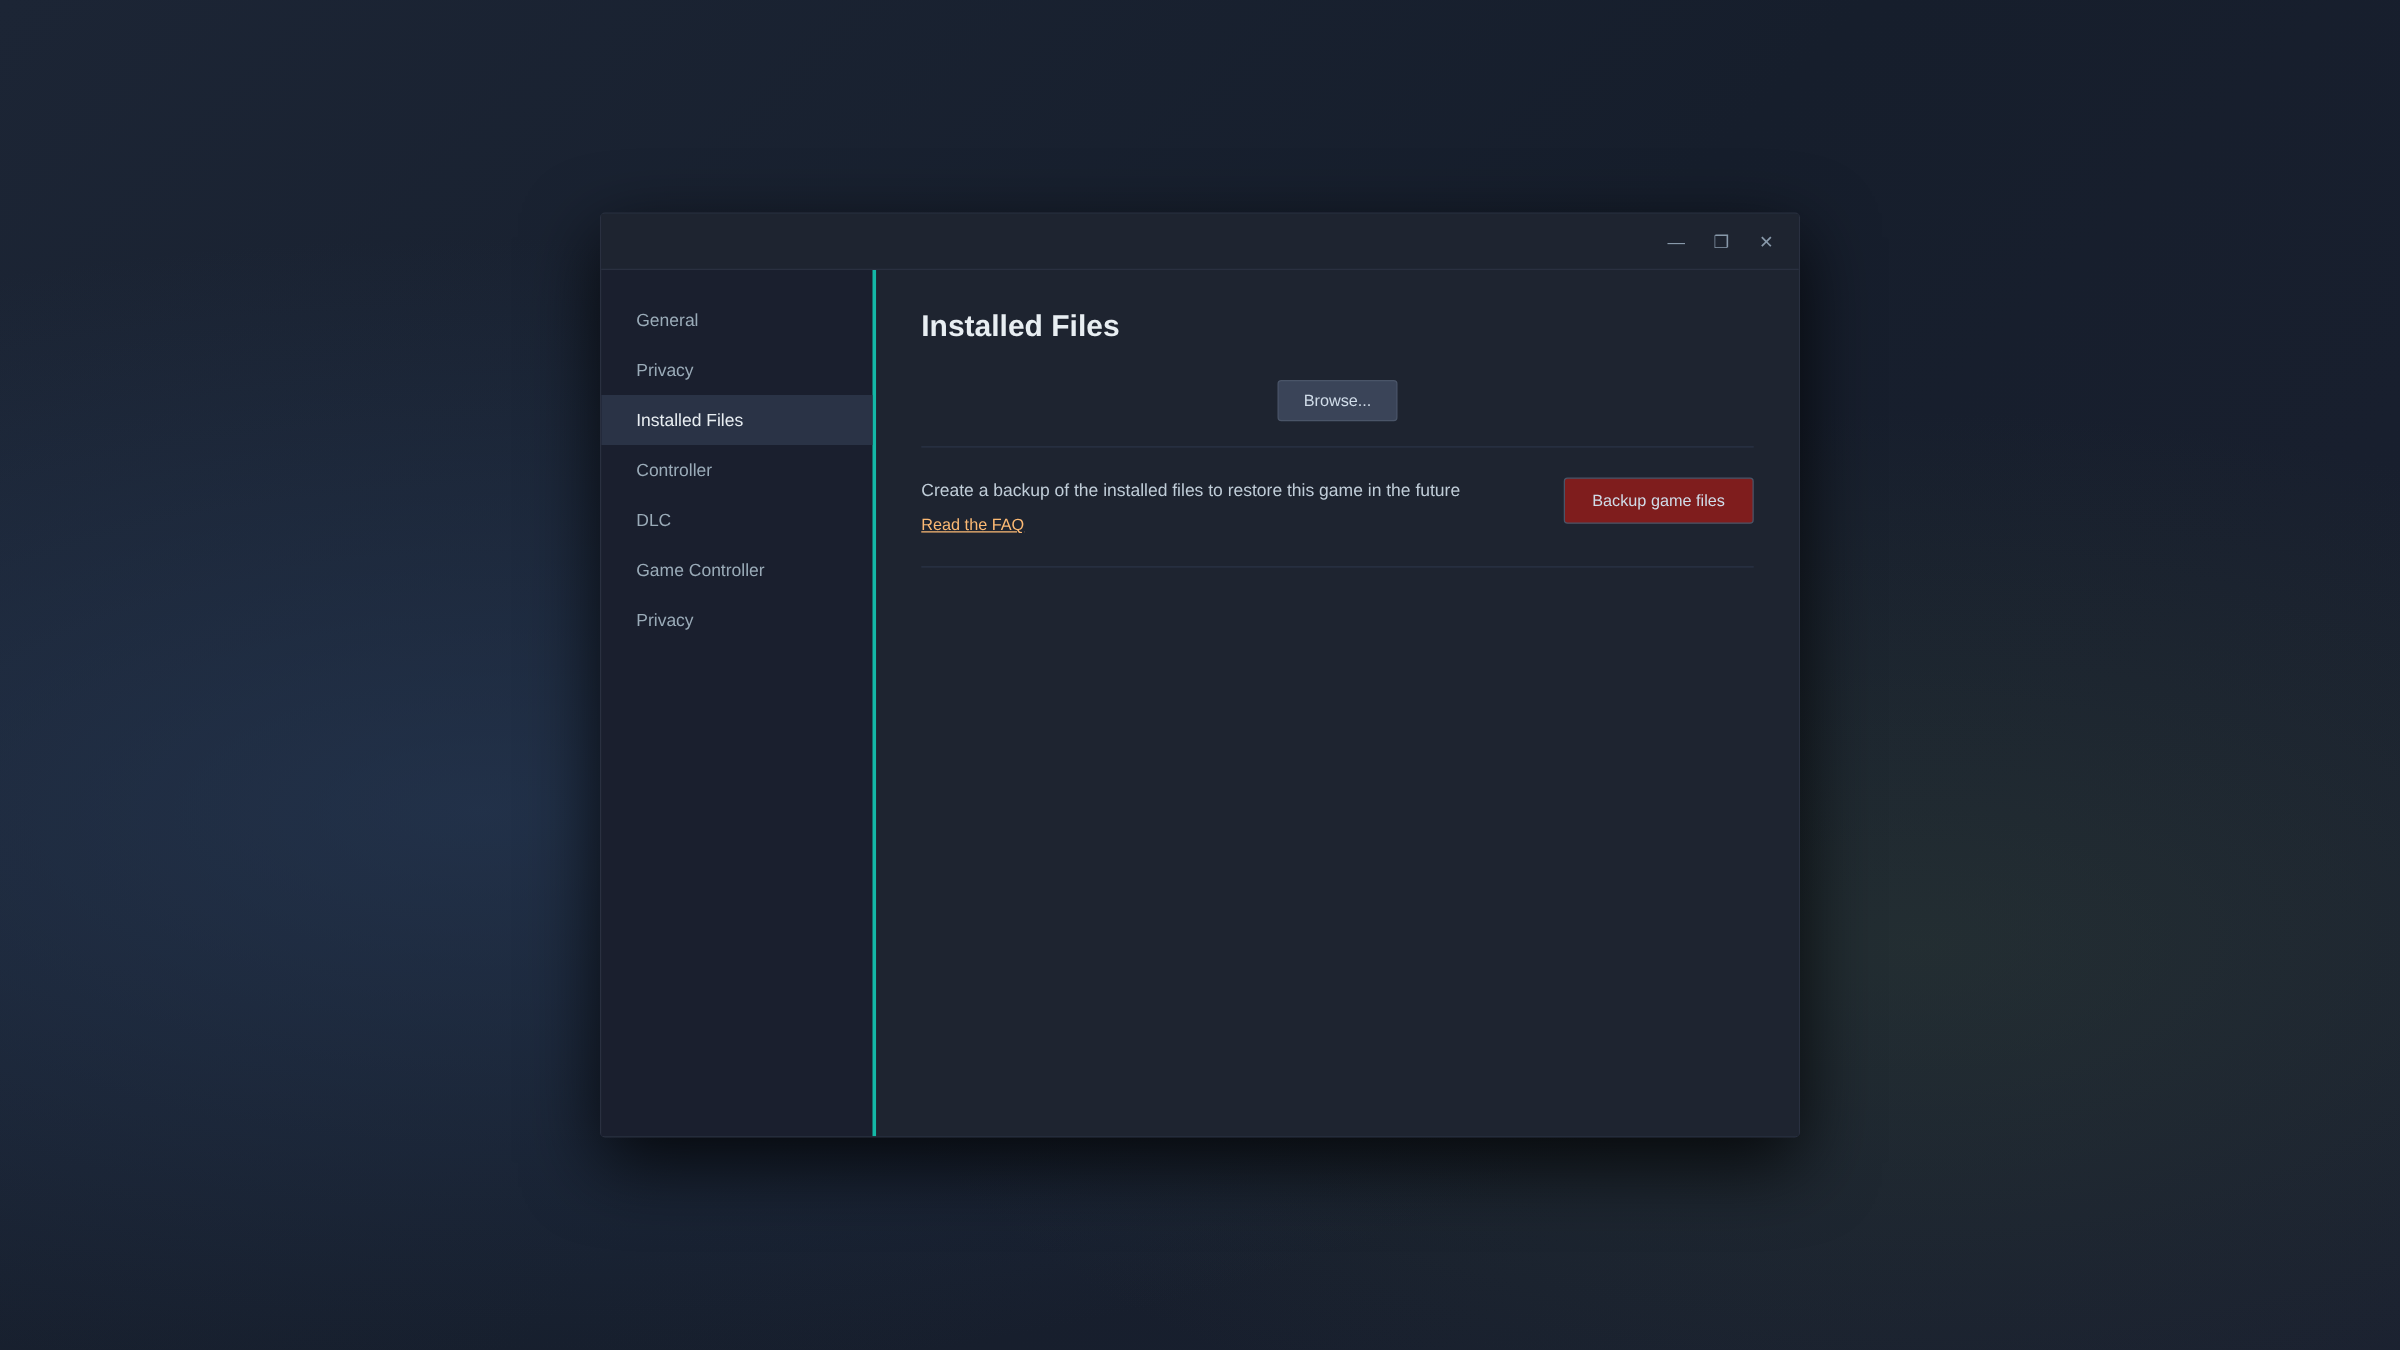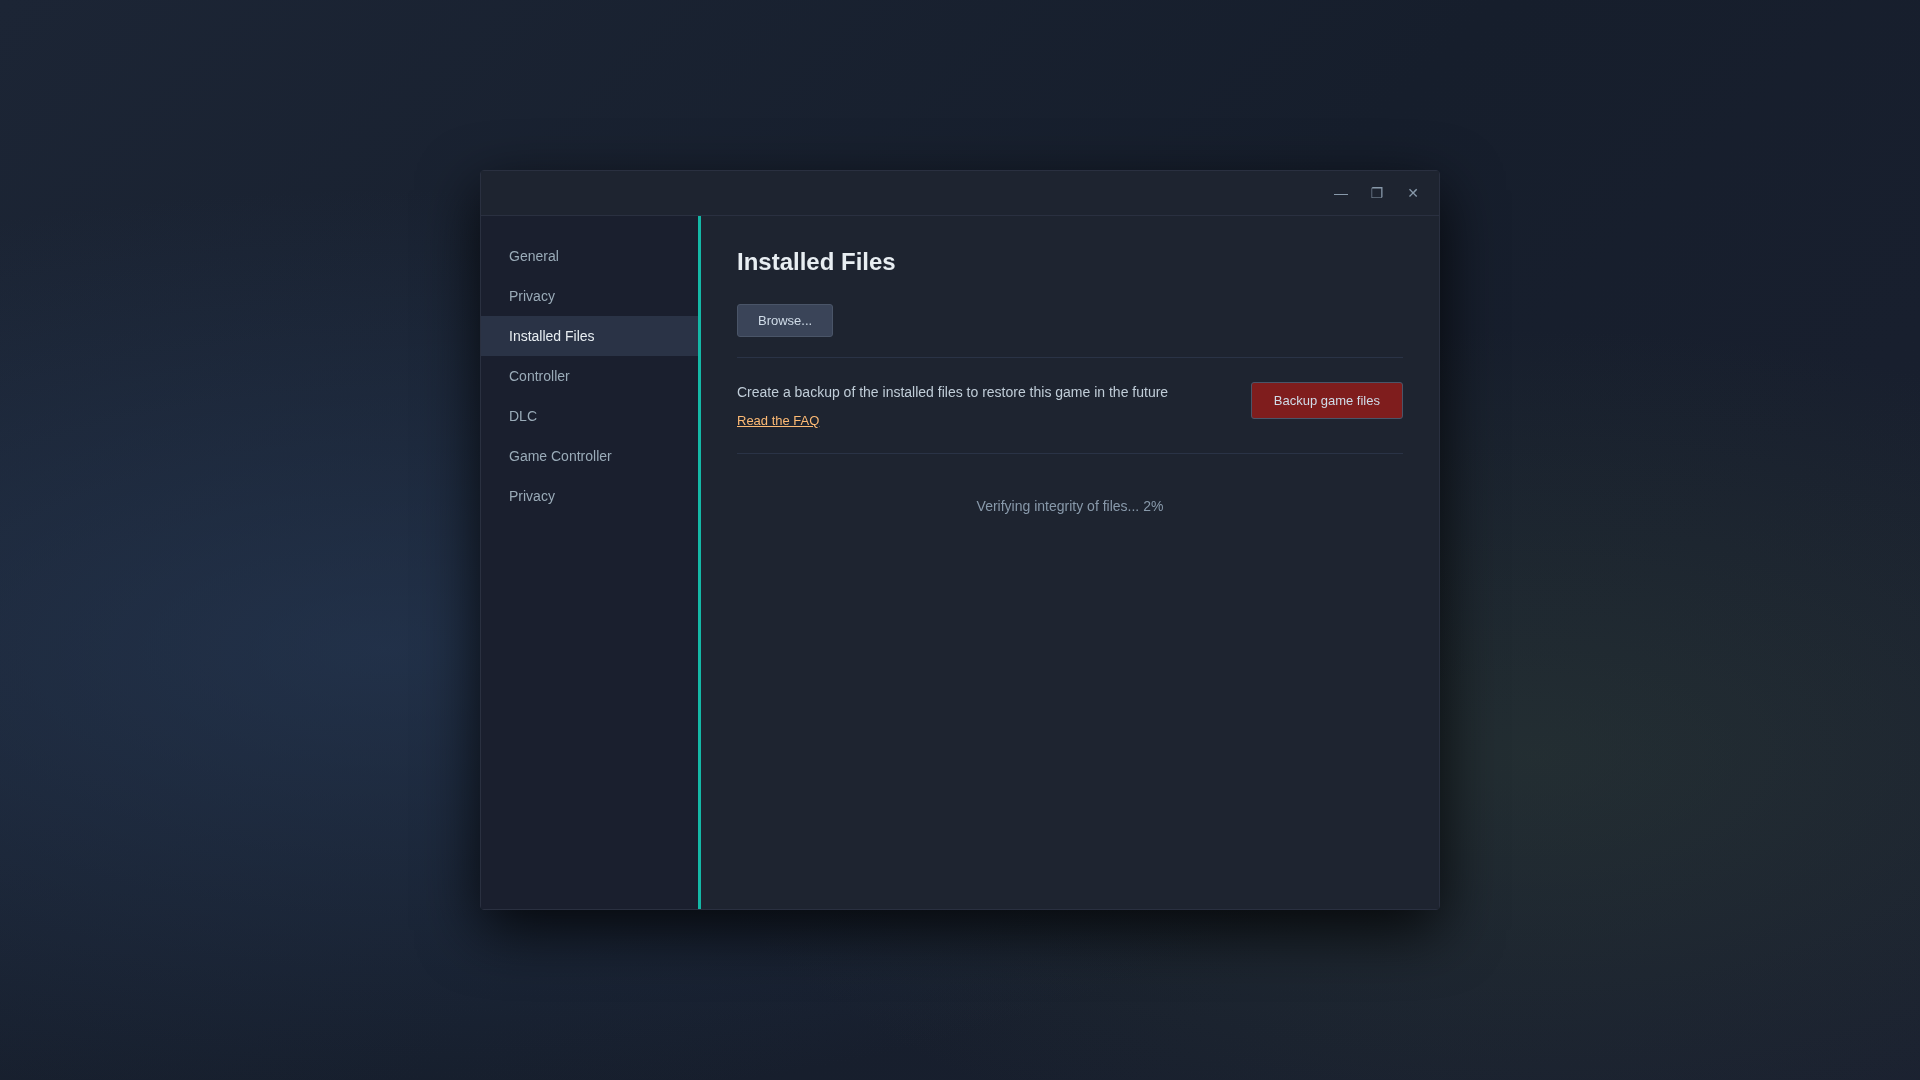--- a/index.html
+++ b/index.html
@@ -99,21 +99,21 @@
 
     .page-title {
       font-size: 24px;
       font-weight: 700;
       color: #e8eef2;
       margin-bottom: 28px;
     }
 
     .browse-row {
       display: flex;
-      justify-content: flex-start;
+      justify-content: center;
       margin-bottom: 20px;
     }
 
     .btn-browse {
       background: #3a4458;
       color: #d0dce8;
       border: 1px solid #4a5568;
       padding: 8px 20px;
       font-size: 13px;
       cursor: pointer;
@@ -209,17 +209,16 @@
       <hr class="divider">
 
       <div class="backup-section">
         <div class="backup-text">
           <p class="backup-description">Create a backup of the installed files to restore this game in the future</p>
           <a class="faq-link">Read the FAQ</a>
         </div>
         <button class="btn-backup">Backup game files</button>
       </div>
 
-      <div class="verify-status">Verifying integrity of files... 2%</div>
 
     </div>
   </div>
 </div>
 
 </body></html>

